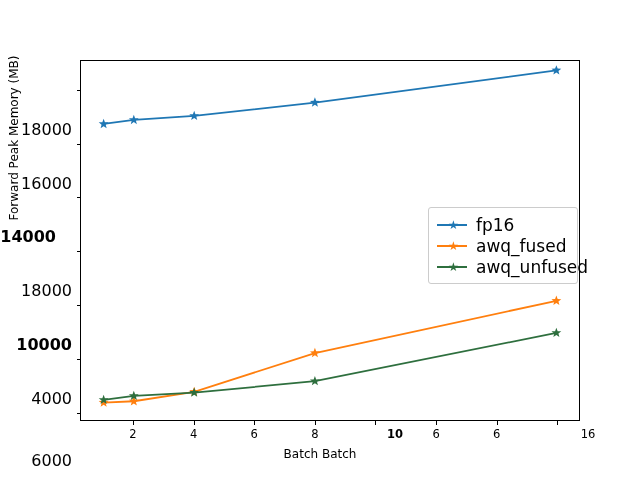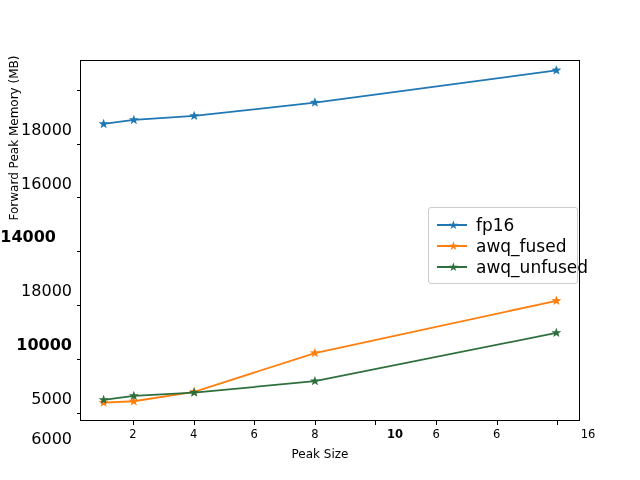--- a/index.html
+++ b/index.html
@@ -140,27 +140,27 @@
     white-space: nowrap;
   }
 </style>
 </head>
 <body>
 
 <div id="figure">
 
 
   <div id="ylabel">Forward Peak Memory (MB)</div>
-  <div id="xlabel">Peak Size</div>
+  <div id="xlabel">Batch Batch</div>
 
   <div id="y-ticks">
       <div class="tick-mark-y" style="top: 412.918px;"></div>
-      <div class="ytick-label" style="top: 399px; right: 568px;">6000</div>
+      <div class="ytick-label" style="top: 421px; right: 568px;">6000</div>
       <div class="tick-mark-y" style="top: 359.037px;"></div>
-      <div class="ytick-label" style="top: 359.037px; right: 568px;">5000</div>
+      <div class="ytick-label" style="top: 359.037px; right: 568px;">4000</div>
       <div class="tick-mark-y" style="top: 305.157px;"></div>
       <div class="ytick-label" style="top: 305.157px; right: 568px; font-weight: bold;">10000</div>
       <div class="tick-mark-y" style="top: 251.276px;"></div>
       <div class="ytick-label" style="top: 251.276px; right: 568px;">18000</div>
       <div class="tick-mark-y" style="top: 197.396px;"></div>
       <div class="ytick-label" style="top: 197.396px; right: 584px; font-weight: bold;">14000</div>
       <div class="tick-mark-y" style="top: 143.515px;"></div>
       <div class="ytick-label" style="top: 143.515px; right: 568px;">16000</div>
       <div class="tick-mark-y" style="top: 89.6343px;"></div>
       <div class="ytick-label" style="top: 89.6343px; right: 568px;">18000</div>

